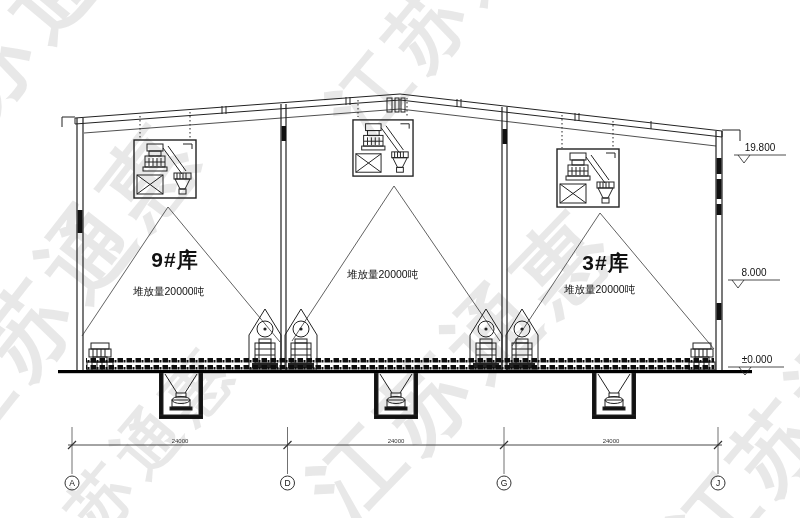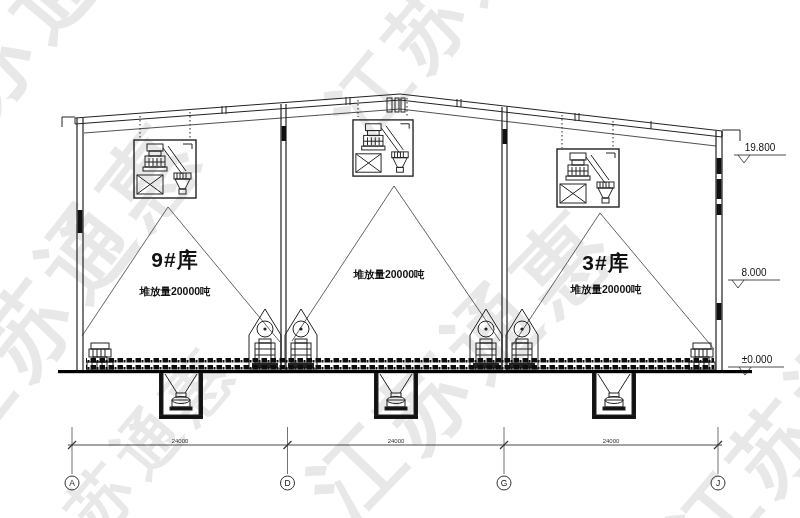--- a/index.html
+++ b/index.html
@@ -7,21 +7,21 @@
     position:relative;width:800px;height:518px;background:#ffffff;overflow:hidden;
     font-family:"Liberation Sans", sans-serif;color:#111;
   }
   .wm{
     position:absolute;color:rgba(110,110,110,0.16);font-weight:bold;
     white-space:nowrap;transform-origin:left top;pointer-events:none;
     letter-spacing:10px;line-height:1;
   }
   svg.line-art{position:absolute;left:0;top:0;}
   .bay-label{position:absolute;text-align:center;font-weight:600;letter-spacing:1px;}
-  .bay-cap{position:absolute;text-align:center;font-weight:700;}
+  .bay-cap{position:absolute;text-align:left;font-weight:400;}
 </style>
 </head>
 <body>
 
 <div class="canvas">
 
   <div class="wm" style="left:-140px;top:150px;font-size:90px;transform:rotate(-50deg);">江苏通惠</div>
   <div class="wm" style="left:315px;top:100px;font-size:78px;transform:rotate(-50deg);">江苏通惠</div>
   <div class="wm" style="left:-95px;top:415px;font-size:88px;transform:rotate(-52deg);">江苏通惠</div>
   <div class="wm" style="left:295px;top:475px;font-size:88px;transform:rotate(-46deg);">江苏通惠</div>

